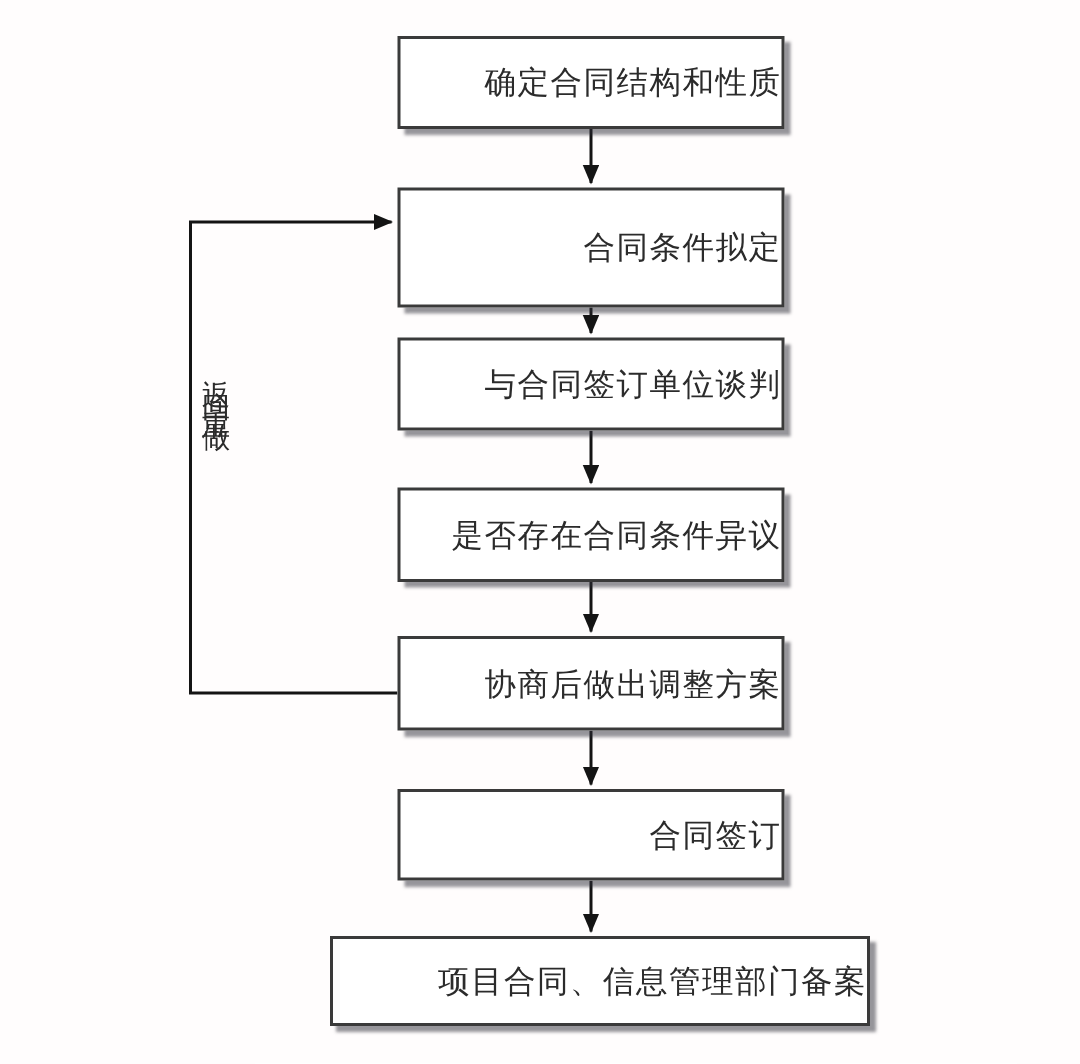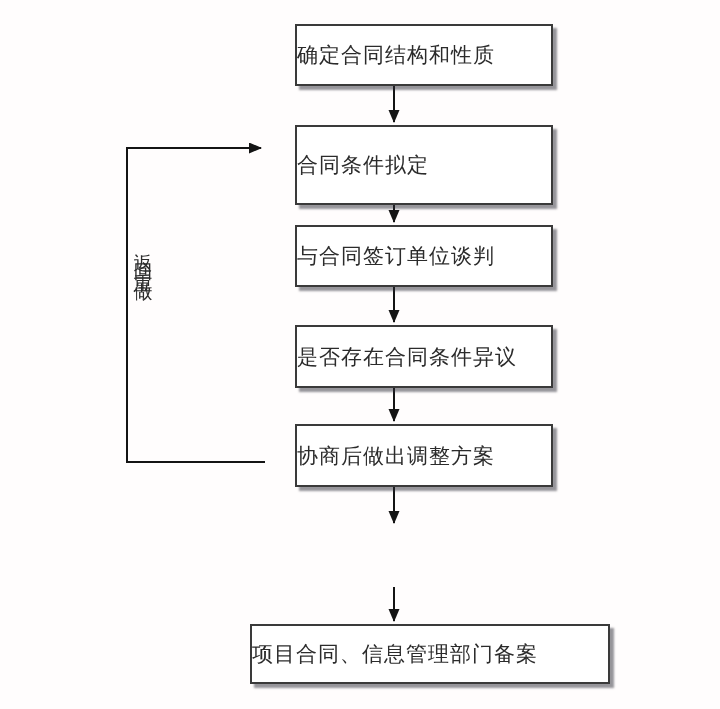--- a/index.html
+++ b/index.html
@@ -23,26 +23,25 @@
     height: 709px;
   }
   .flow-node {
     position: absolute;
     box-sizing: border-box;
     background: #ffffff;
     border: 2px solid #3a3a3a;
     box-shadow: 4px 4px 2px rgba(45, 45, 55, 0.5);
     display: flex;
     align-items: center;
-    justify-content: flex-start;
+    justify-content: flex-end;
     color: #2b2b2b;
     font-size: 21px;
     letter-spacing: 1px;
     white-space: nowrap;
-    margin-left: 30px;
   }
   .node-1 { left: 265px; top:  24px; width: 258px; height: 62px; }
   .node-2 { left: 265px; top: 125px; width: 258px; height: 80px; }
   .node-3 { left: 265px; top: 225px; width: 258px; height: 62px; }
   .node-4 { left: 265px; top: 325px; width: 258px; height: 63px; }
   .node-5 { left: 265px; top: 424px; width: 258px; height: 63px; }
   .node-6 { left: 265px; top: 526px; width: 258px; height: 61px; }
   .node-7 { left: 220px; top: 624px; width: 360px; height: 60px; }
   .loop-label {
     position: absolute;
@@ -88,19 +87,22 @@
   </div>
   <div class="flow-node node-4">
     <span>是否存在合同条件异议</span>
   </div>
   <div class="flow-node node-3">
     <span>与合同签订单位谈判</span>
   </div>
   <div class="flow-node node-5">
     <span>协商后做出调整方案</span>
   </div>
+  <div class="flow-node node-6">
+    <span>合同签订</span>
+  </div>
   <div class="flow-node node-7">
     <span>项目合同、信息管理部门备案</span>
   </div>
 
   <div class="loop-label">返回重做</div>
 
 </div>
 
 </body></html>

